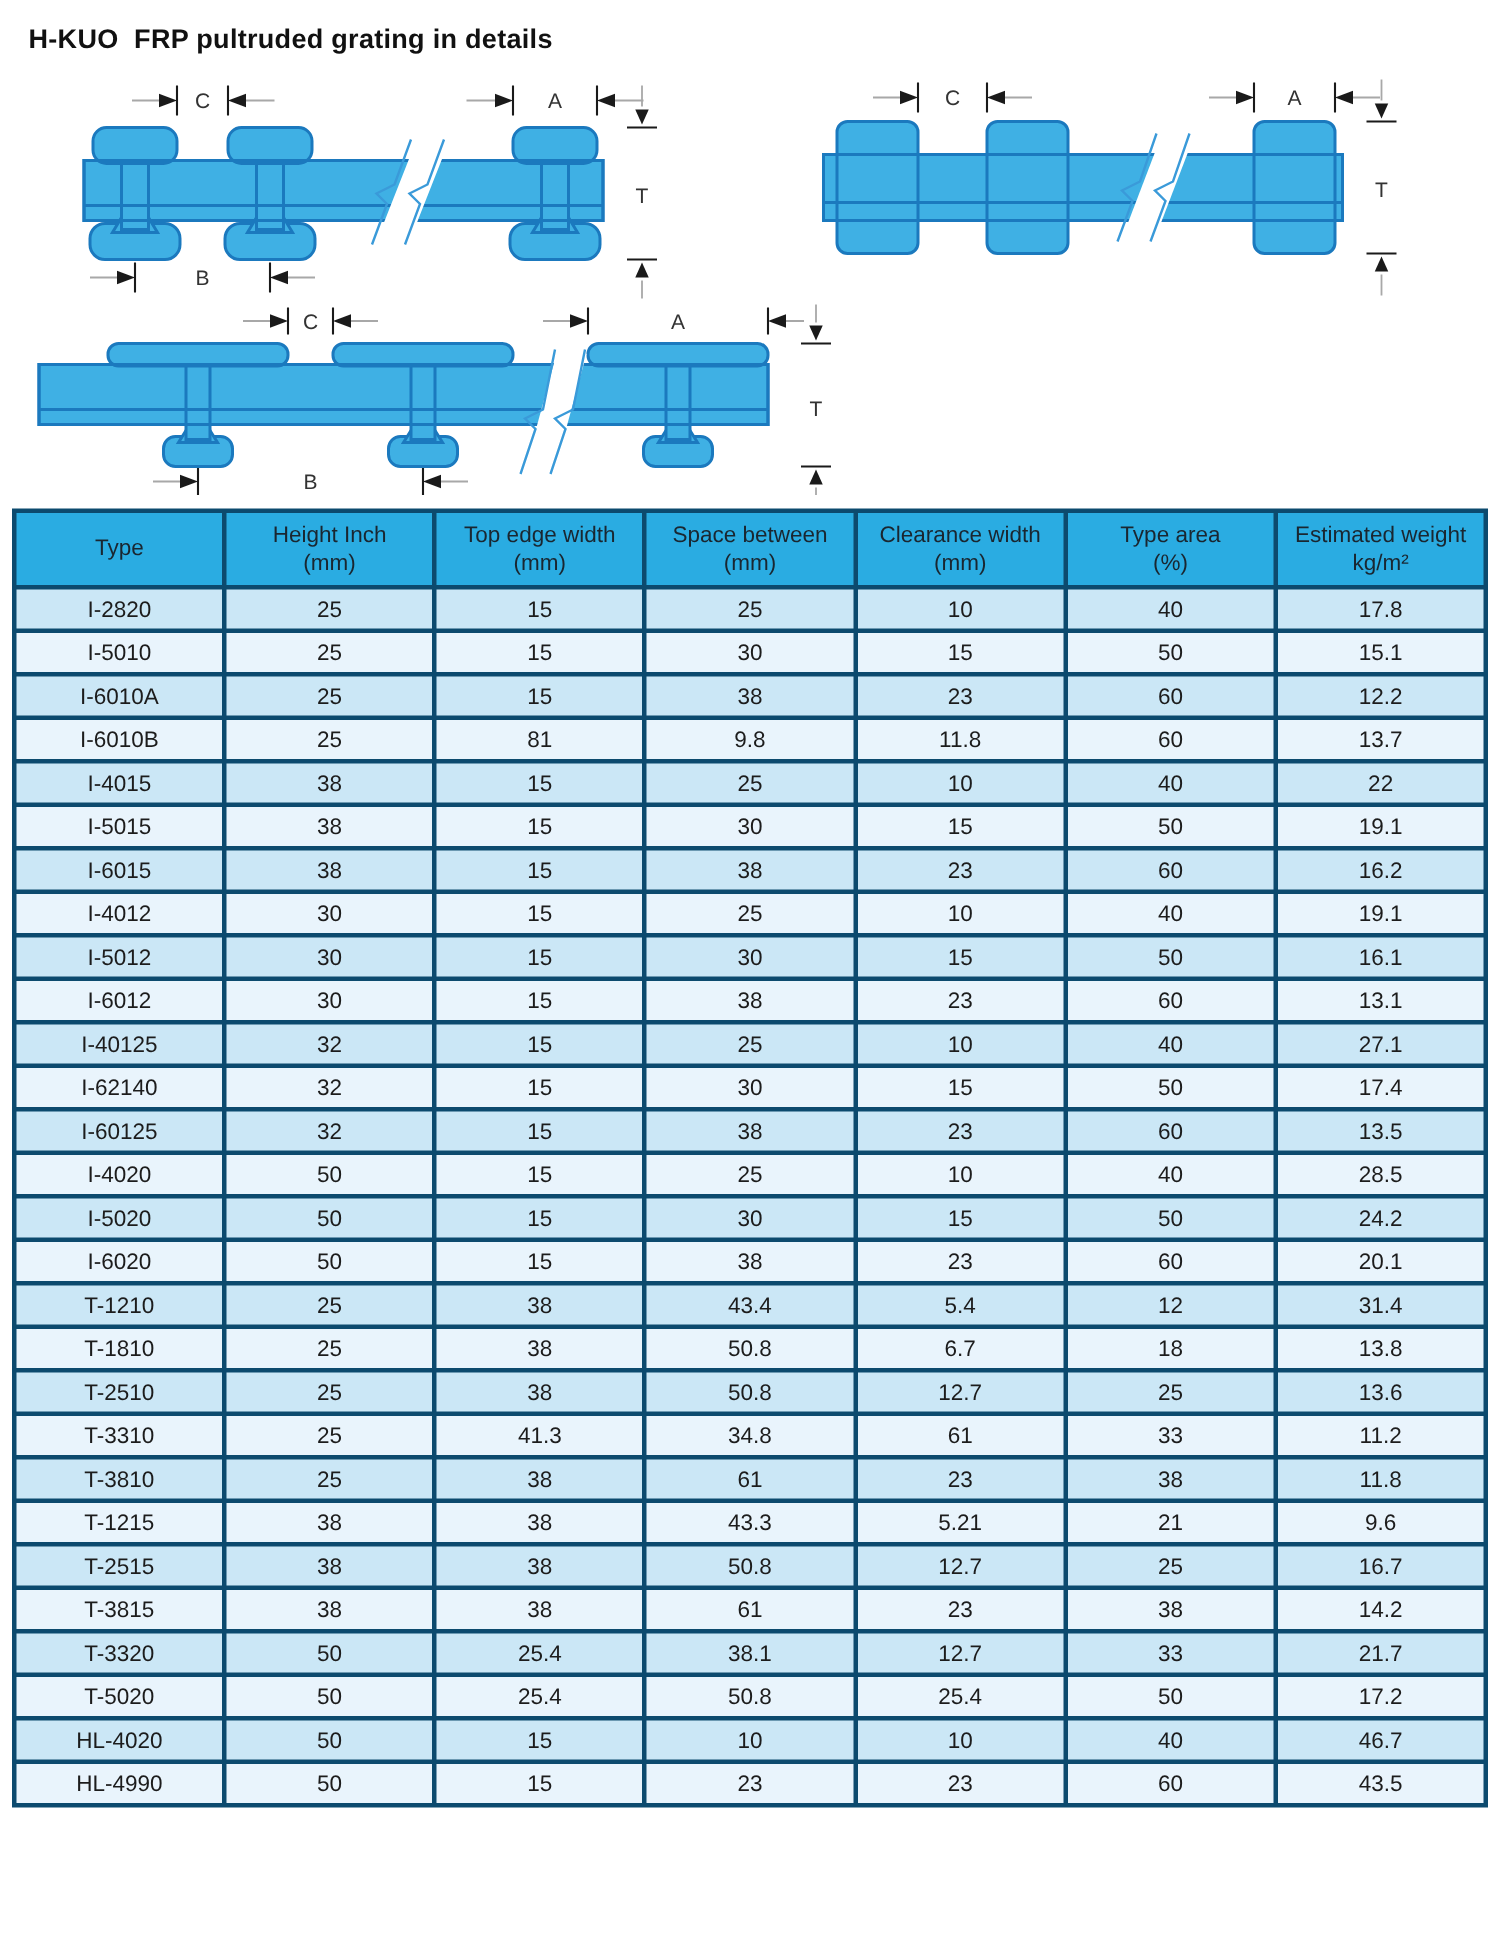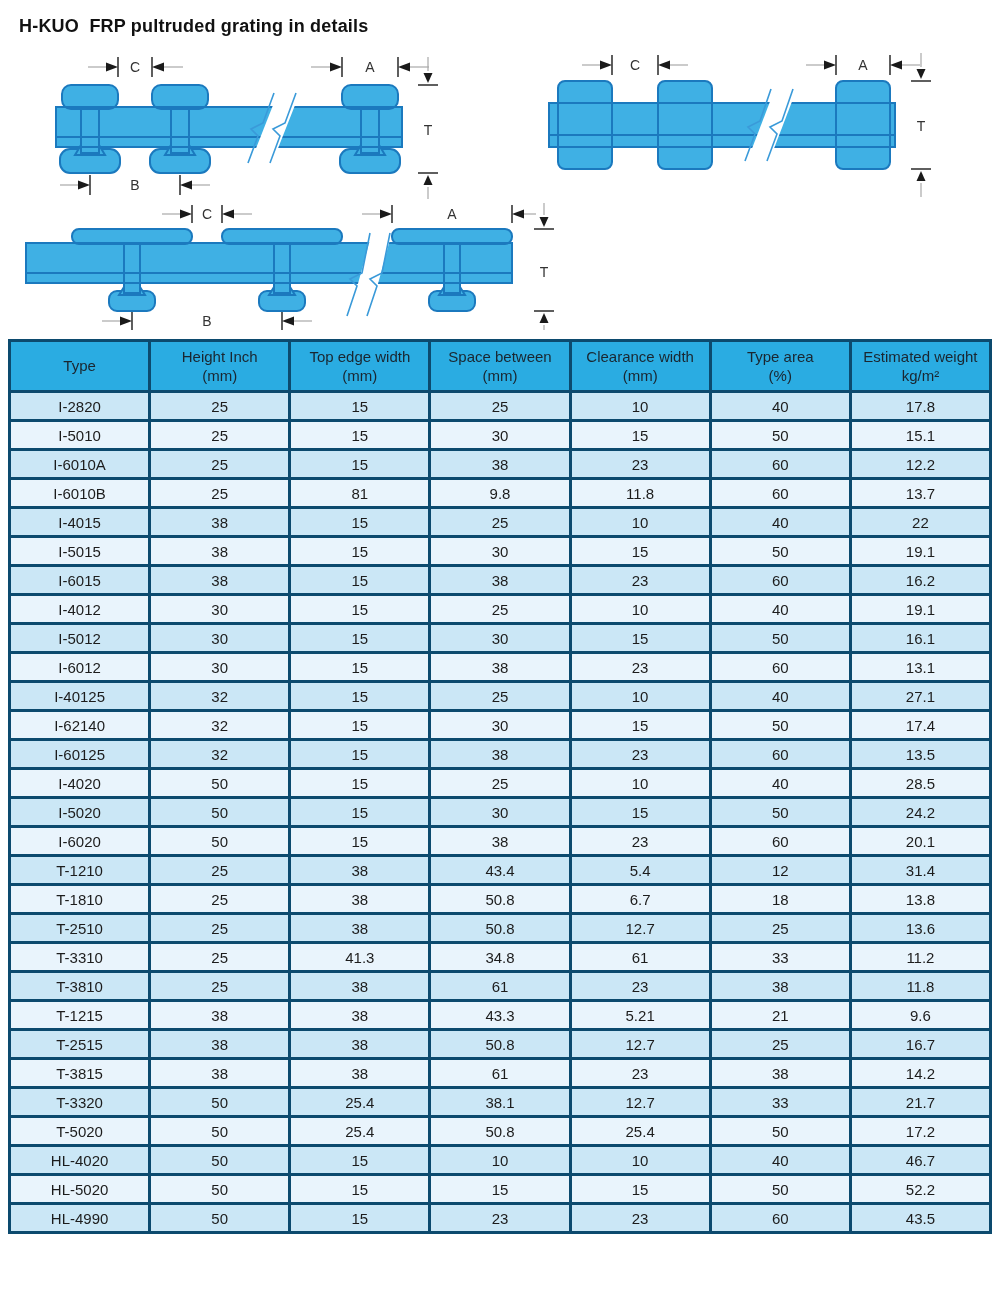--- a/index.html
+++ b/index.html
@@ -534,29 +534,20 @@
       <tr>
         <td>HL-4020</td>
         <td>50</td>
         <td>15</td>
         <td>10</td>
         <td>10</td>
         <td>40</td>
         <td>46.7</td>
       </tr>
       <tr>
-        <td>HL-5020</td>
-        <td>50</td>
-        <td>15</td>
-        <td>15</td>
-        <td>15</td>
-        <td>50</td>
-        <td>52.2</td>
-      </tr>
-      <tr>
         <td>HL-4990</td>
         <td>50</td>
         <td>15</td>
         <td>23</td>
         <td>23</td>
         <td>60</td>
         <td>43.5</td>
       </tr>
     </tbody>
 </table>

